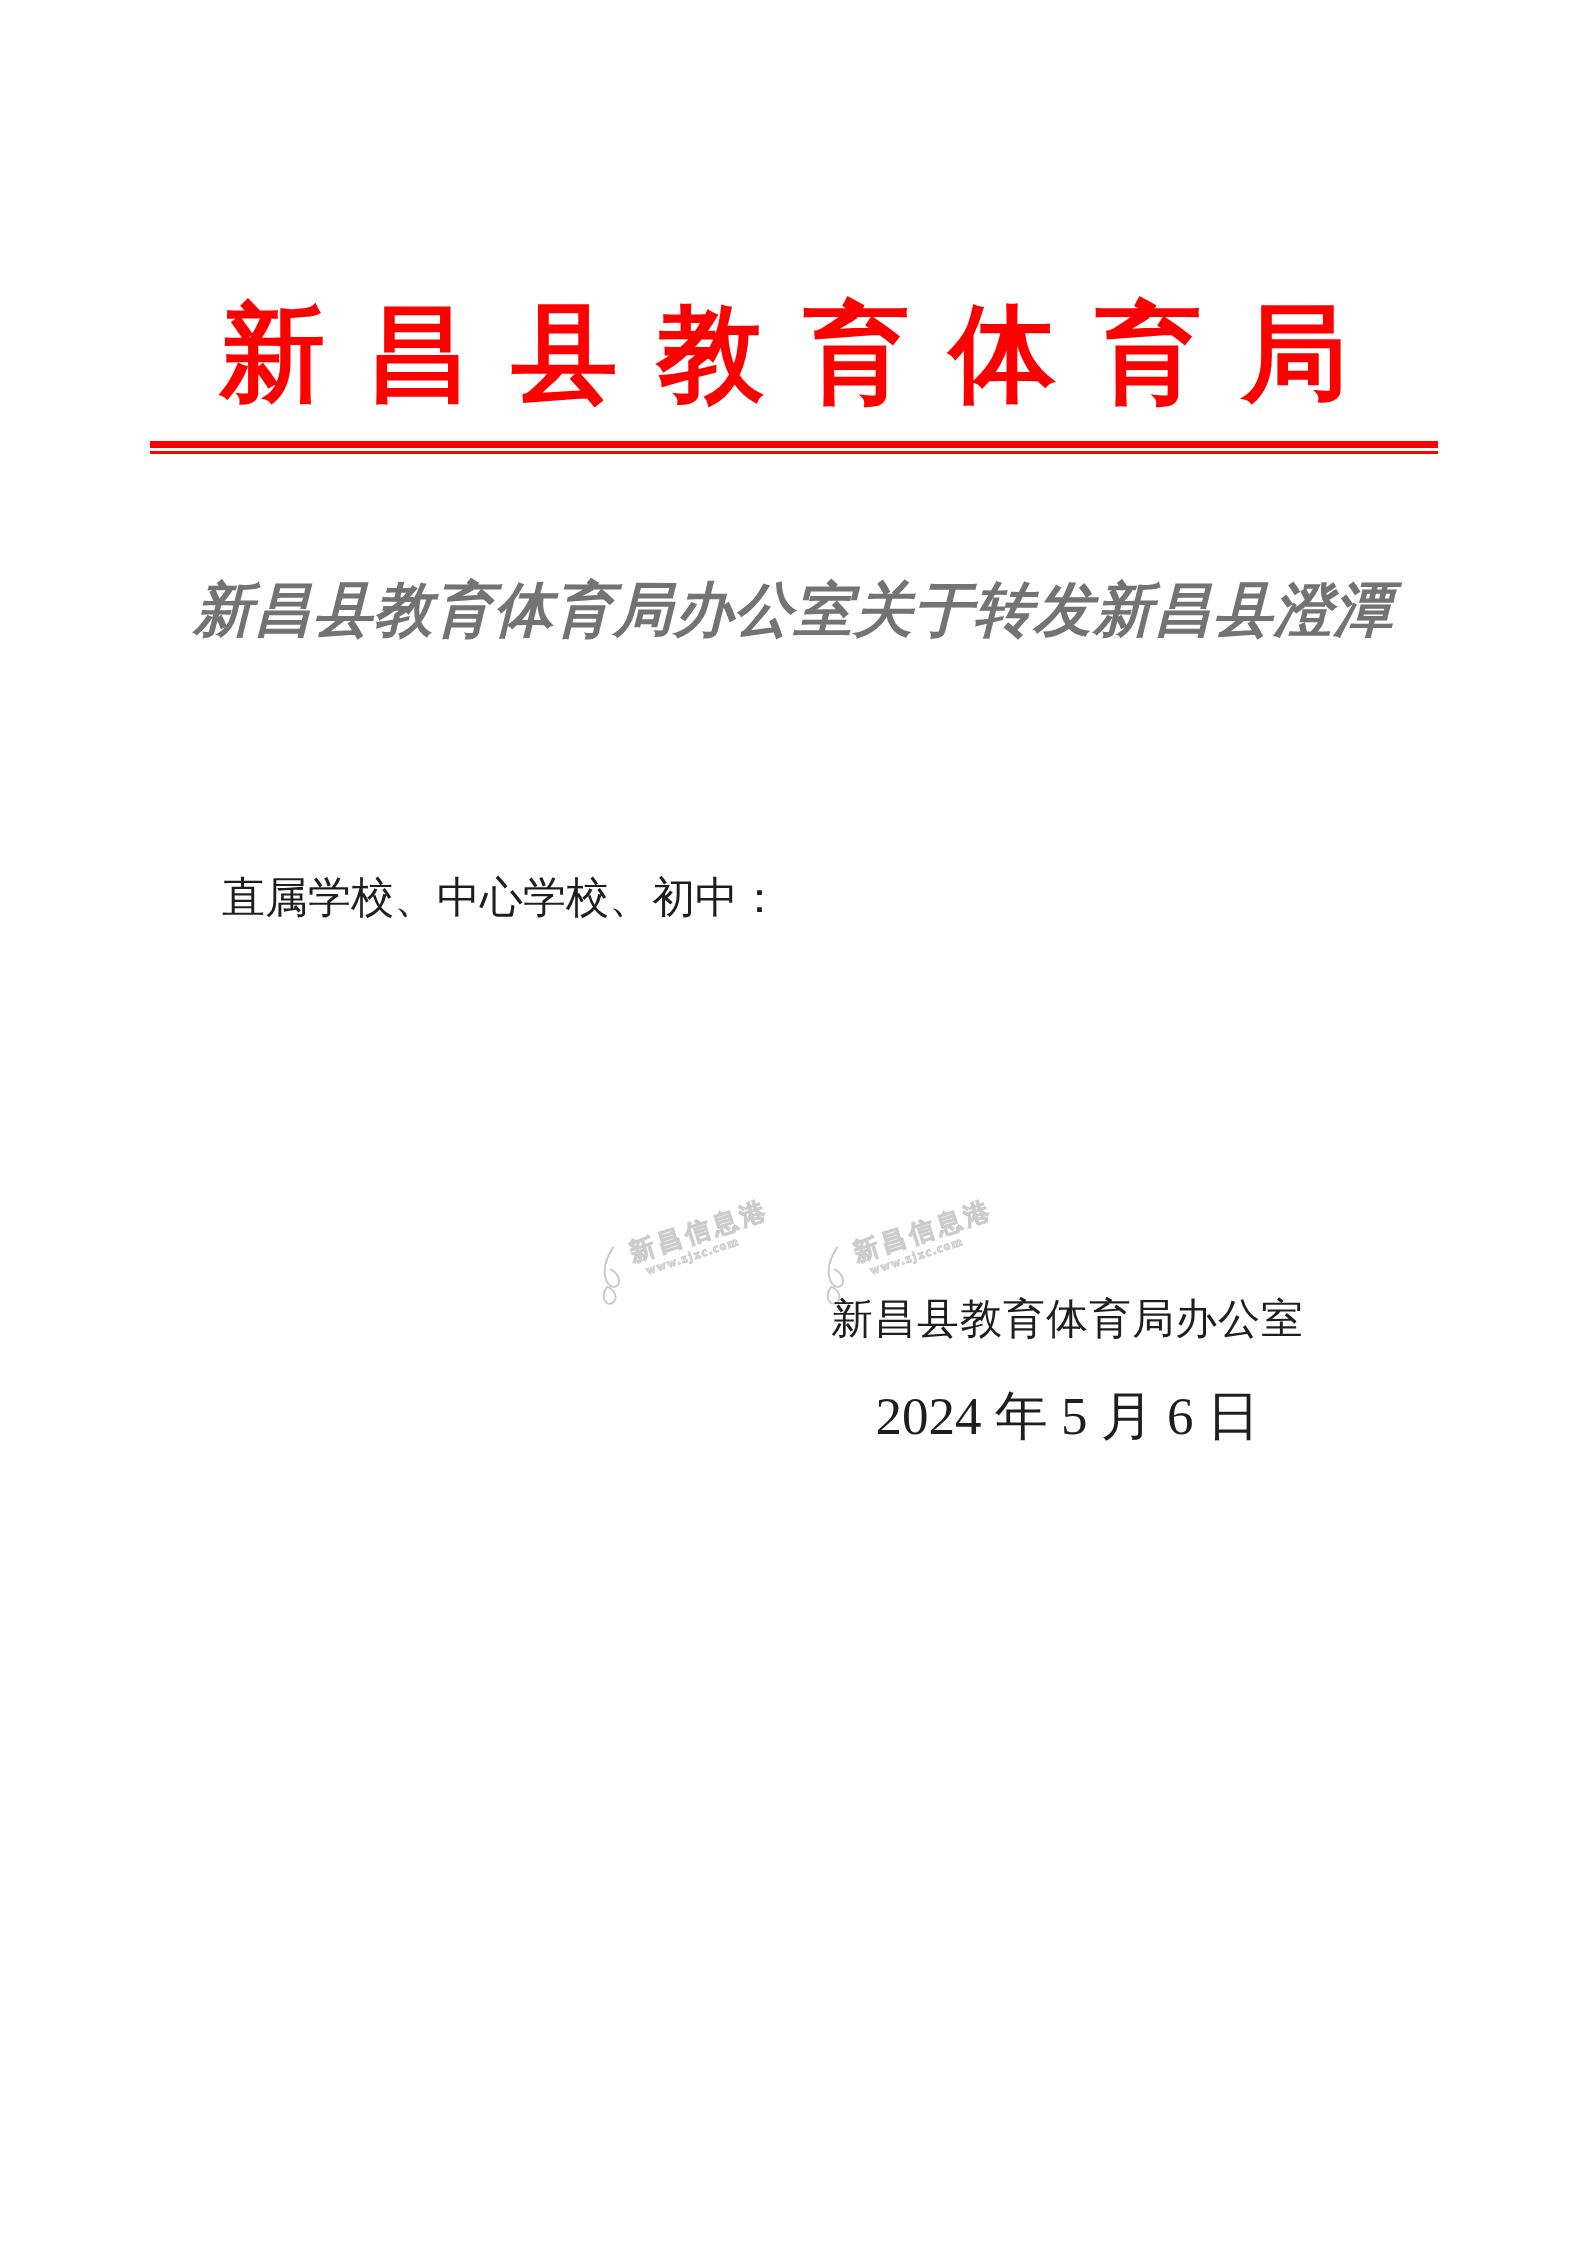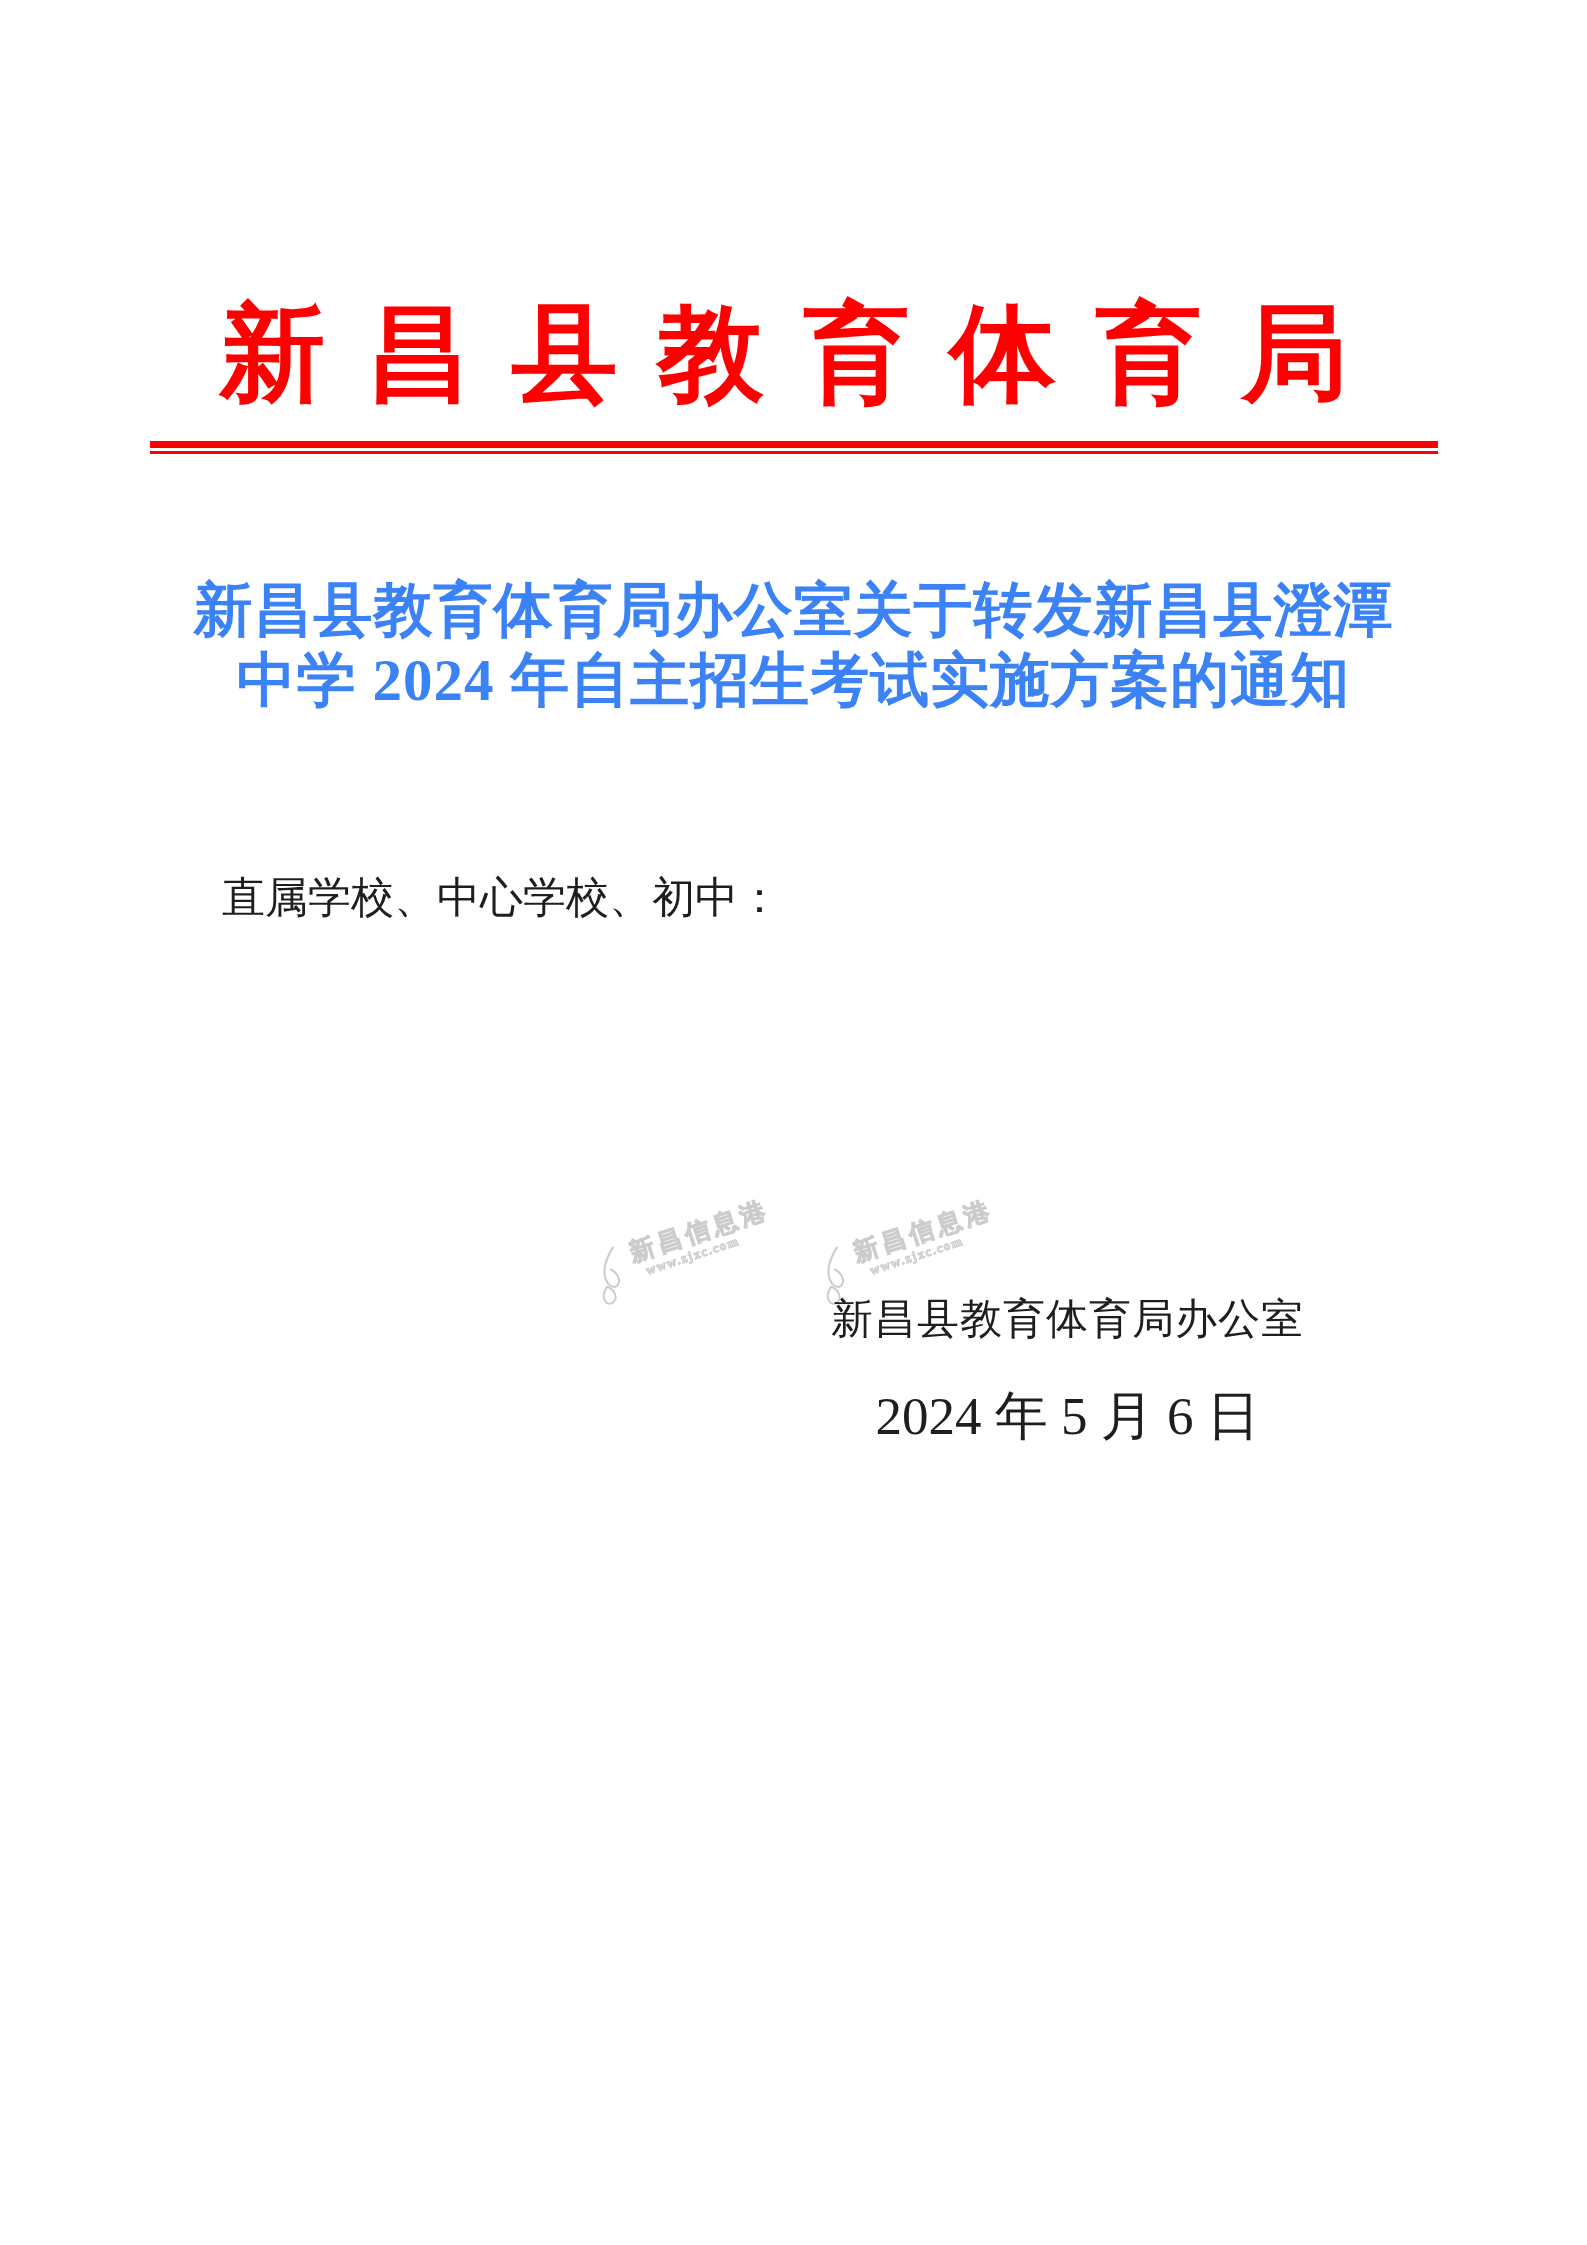--- a/index.html
+++ b/index.html
@@ -42,25 +42,26 @@
   .header-rule{top:441px;}
   .footer-rule{top:1957px;}
   .footer-rule .thick{height:8px;}
   .footer-rule .gap{height:2px;}
 
   
   .doc-title{
     position:absolute;
     top:575px;left:0;width:100%;
     text-align:center;
-    color:#3b82f6;
+    color:#737373;
     font-size:59px;
     font-weight:900;
     line-height:70px;
     letter-spacing:1px;
+    font-style:italic;
   }
 
   
   .body-text{
     position:absolute;
     top:846px;left:206px;width:1175px;
     color:var(--ink);
     font-size:43px;
     line-height:71px;
     text-align:justify;
@@ -123,21 +124,20 @@
   <div class="agency-title">新昌县教育体育局</div>
 
   <div class="rule header-rule">
     <div class="thick"></div>
     <div class="gap"></div>
     <div class="thin"></div>
   </div>
 
   <div class="doc-title">
     <div>新昌县教育体育局办公室关于转发新昌县澄潭</div>
-    <div>中学 2024 年自主招生考试实施方案的通知</div>
   </div>
 
   <div class="body-text">
     <p class="salutation">直属学校、中心学校、初中：</p>
   </div>
 
   <div class="wm wm-1">
     <span class="wm-logo">
       <svg width="38" height="60" viewBox="0 0 38 60" fill="none" stroke="#cccccc" stroke-width="2">
         <path d="M30 4 C18 14 10 26 14 38 C16 43 21 44 24 40 C27 36 25 28 20 24"></path>

